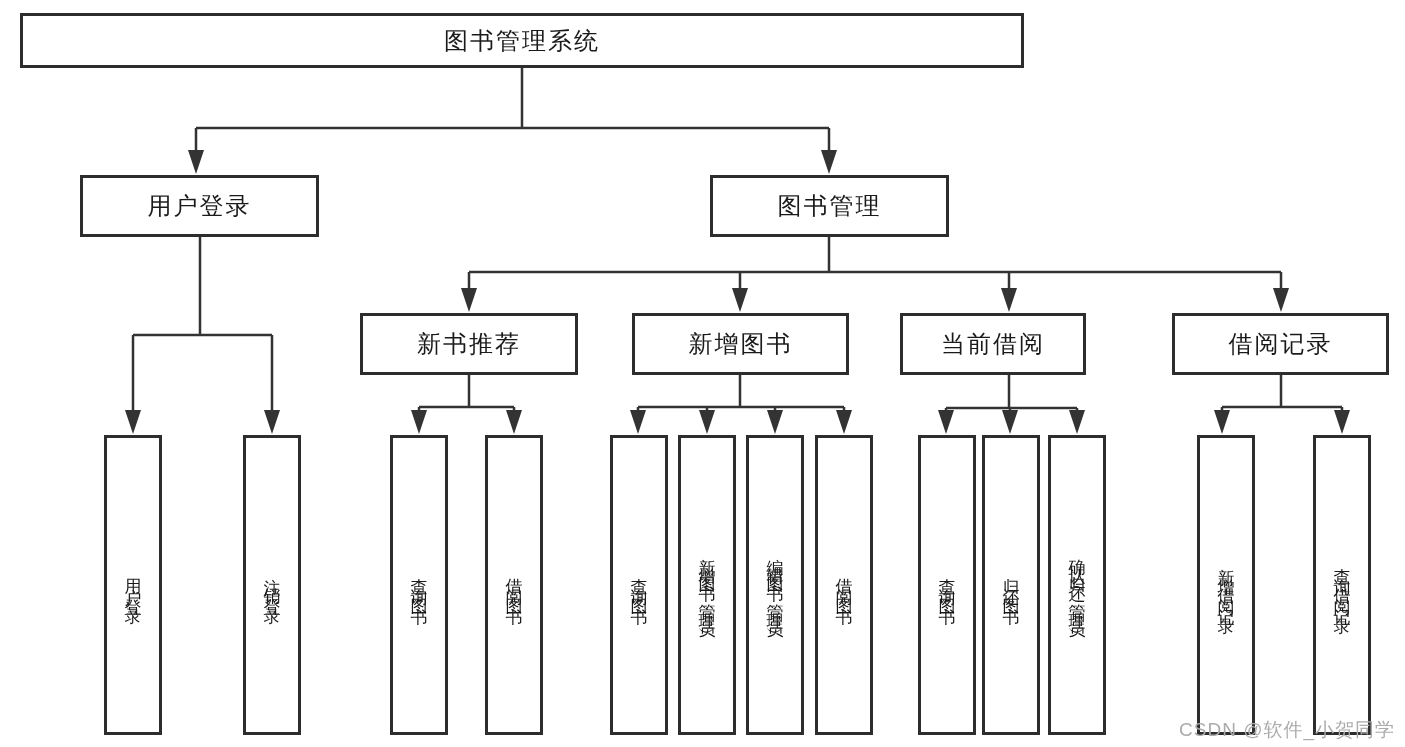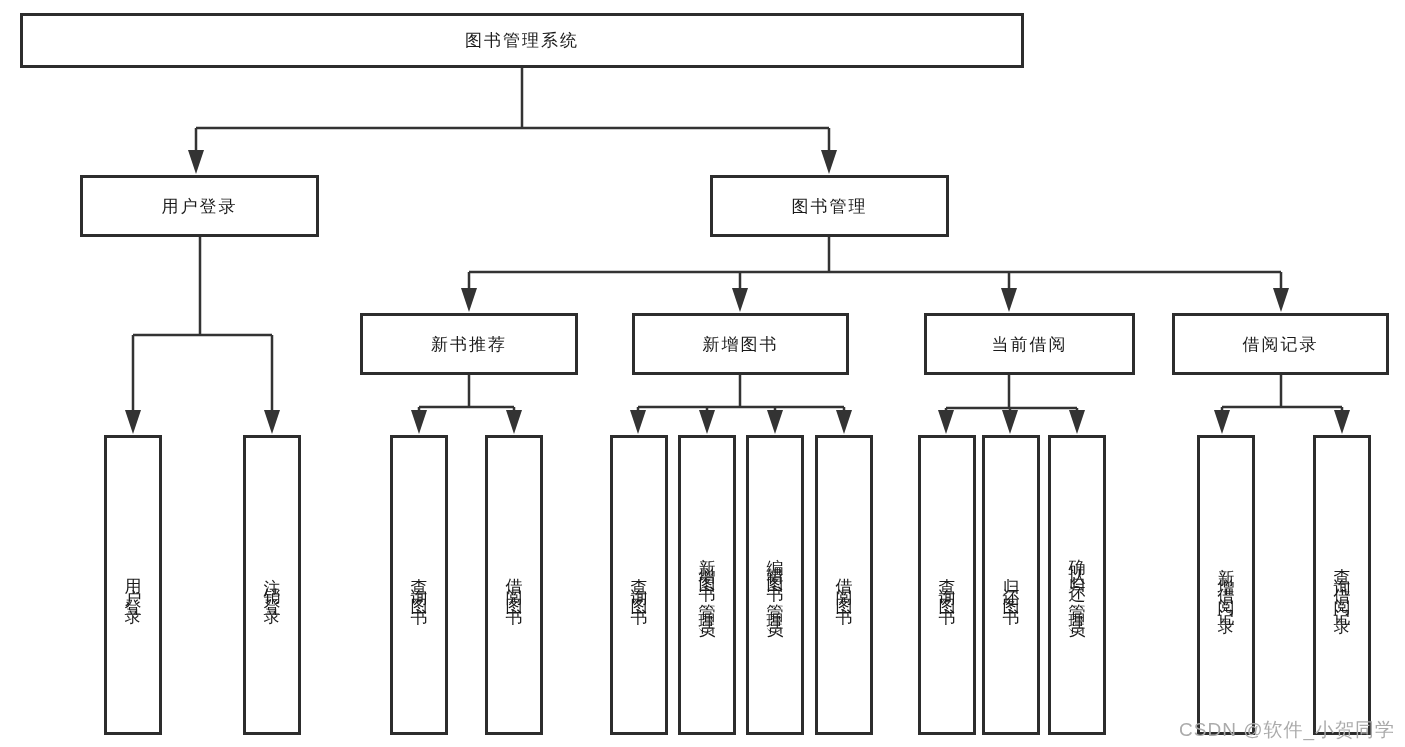--- a/index.html
+++ b/index.html
@@ -18,21 +18,21 @@
     overflow:hidden;
   }
   #connectors{position:absolute;left:0;top:0;pointer-events:none;}
   .hbox{
     position:absolute;
     box-sizing:border-box;
     border:3px solid var(--border);
     background:var(--bg);
     display:flex;align-items:center;justify-content:center;
     color:var(--text);
-    font-size:17px;
+    font-size:24px;
     letter-spacing:2px;
   }
   .vbox{
     position:absolute;
     box-sizing:border-box;
     border:3px solid var(--border);
     background:var(--bg);
     width:58px;top:435px;height:300px;
     display:flex;align-items:center;justify-content:center;
     color:var(--text);
@@ -102,21 +102,21 @@
   <div class="hbox" style="left:360px;top:313px;width:218px;height:62px;">
     <span>新书推荐</span>
   </div>
 
   <div class="hbox" style="left:710px;top:175px;width:239px;height:62px;">
     <span>图书管理</span>
   </div>
   <div class="hbox" style="left:632px;top:313px;width:217px;height:62px;">
     <span>新增图书</span>
   </div>
-  <div class="hbox" style="left:924px;top:313px;width:211px;height:62px;">
+  <div class="hbox" style="left:900px;top:313px;width:186px;height:62px;">
     <span>当前借阅</span>
   </div>
   <div class="hbox" style="left:1172px;top:313px;width:217px;height:62px;">
     <span>借阅记录</span>
   </div>
 
   <div class="vbox" style="left:104px;">
     <span class="vlabel">用户登录</span>
   </div>
   <div class="vbox" style="left:243px;">

